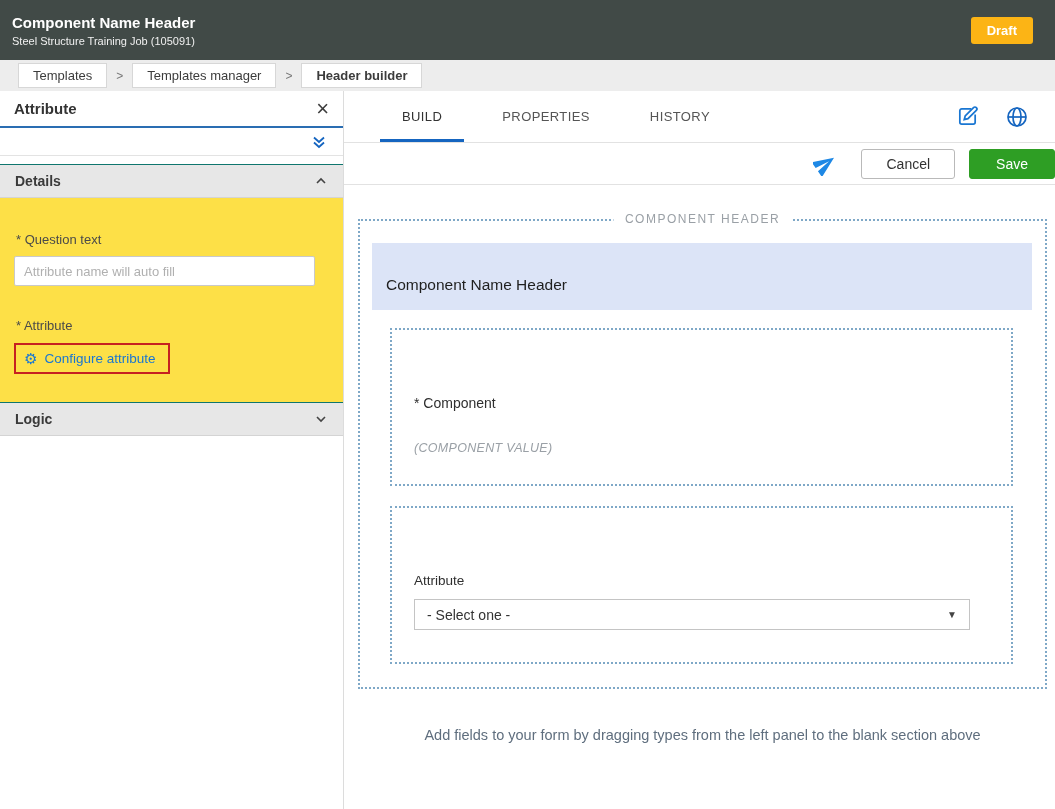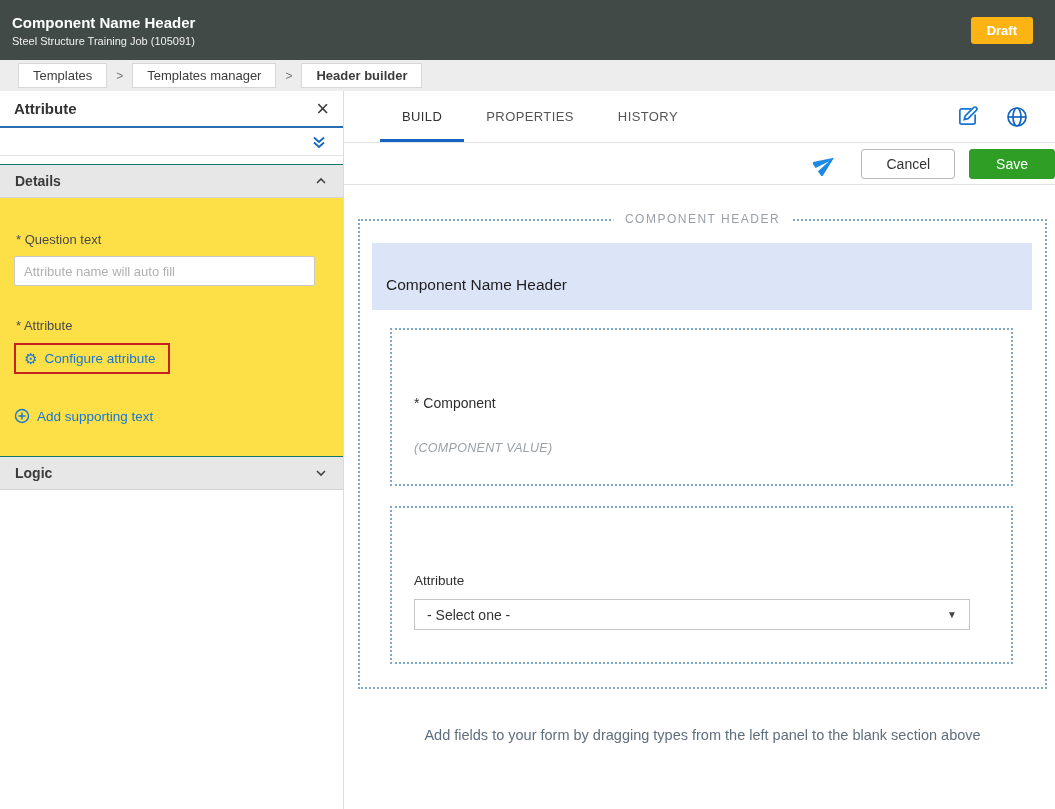--- a/index.html
+++ b/index.html
@@ -33,21 +33,21 @@
   .field-label { font-size: 13px; color: #4a4a4a; margin: 26px 2px 9px; }
   .q-input { width: 301px; height: 30px; border: 1px solid #c9c9c9; border-radius: 2px; background: #fff; font-size: 13px; color: #333; padding: 0 9px; font-family: "Liberation Sans", sans-serif; }
   .q-input::placeholder { color: #b0b0b0; }
   .annotation-box { display: inline-flex; align-items: center; gap: 7px; border: 2px solid #c62121; padding: 6px 12px 6px 8px; margin-top: 1px; }
   .link-blue { color: #1976d2; font-size: 13.5px; font-weight: 500; text-decoration: none; cursor: pointer; display: inline-flex; align-items: center; gap: 7px; }
   .gear-glyph { color: #1976d2; font-size: 15px; line-height: 1; }
   .add-supporting { margin-top: 34px; }
 
   
   .main { flex: 1; display: flex; flex-direction: column; background: #fff; }
-  .tab-bar { height: 52px; display: flex; align-items: stretch; border-bottom: 1px solid #e2e2e2; padding-left: 36px; }
+  .tab-bar { height: 52px; display: flex; align-items: stretch; border-bottom: 1px solid #e2e2e2; padding-left: 36px; gap: 16px; }
   .tab { display: flex; align-items: center; padding: 0 22px; font-size: 13px; letter-spacing: 0.4px; color: #555; cursor: pointer; }
   .tab.active { color: #333; box-shadow: inset 0 -3px 0 #1565c0; }
   .tab-icons { margin-left: auto; display: flex; align-items: center; gap: 26px; padding-right: 26px; }
   .icon-btn { background: none; border: none; cursor: pointer; display: flex; align-items: center; }
 
   .action-bar { height: 42px; border-bottom: 1px solid #e2e2e2; display: flex; align-items: center; justify-content: flex-end; gap: 14px; }
   .send-wrap { margin-right: 10px; }
   .btn-cancel { height: 30px; padding: 0 24px; background: #fff; border: 1px solid #b9b9b9; border-radius: 3px; font-size: 14px; color: #333; cursor: pointer; font-family: "Liberation Sans", sans-serif; }
   .btn-save { height: 30px; padding: 0 26px; background: #2e9e24; border: 1px solid #2e9e24; border-radius: 3px; font-size: 14px; font-weight: 500; color: #fff; cursor: pointer; font-family: "Liberation Sans", sans-serif; }
 
@@ -118,31 +118,20 @@
         <input class="q-input" type="text" placeholder="Attribute name will auto fill" style="">
 
         <div class="field-label" style="margin-top:32px;">* Attribute</div>
         <div class="annotation-box">
           <span class="link-blue">
             <span class="gear-glyph">⚙</span>
             <span>Configure attribute</span>
           </span>
         </div>
 
-        <div class="add-supporting">
-          <span class="link-blue">
-            <span>
-              <svg width="16" height="16" viewBox="0 0 16 16" fill="none" stroke="#1976d2" stroke-width="1.4">
-                <circle cx="8" cy="8" r="6.5"></circle>
-                  <path d="M8 4.5 V11.5 M4.5 8 H11.5"></path>
-              </svg>
-            </span>
-            <span>Add supporting text</span>
-          </span>
-        </div>
       </div>
 
       <div class="section-header">
         <span>Logic</span>
         <span>
           <svg width="14" height="14" viewBox="0 0 14 14" fill="none" stroke="#444" stroke-width="1.6">
             <path d="M3 5 L7 9 L11 5"></path>
           </svg>
         </span>
       </div>

